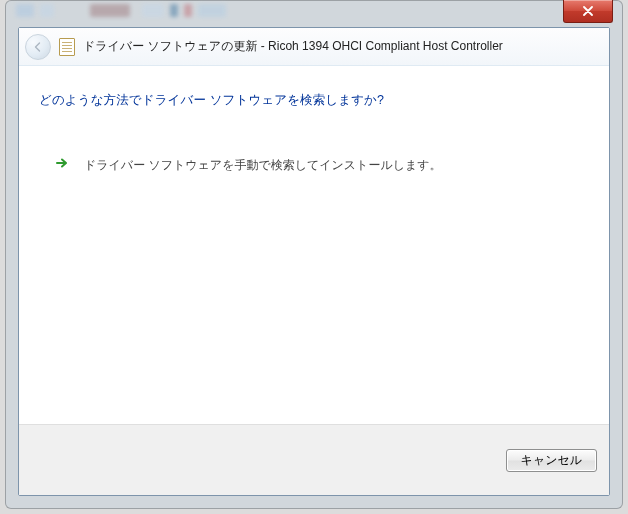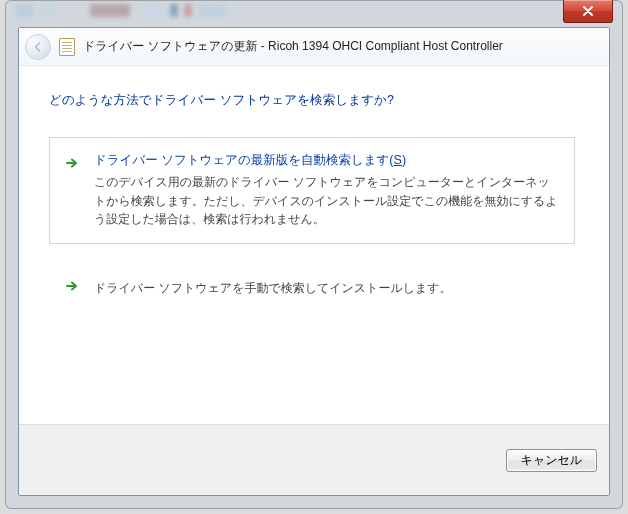--- a/index.html
+++ b/index.html
@@ -96,21 +96,21 @@
     box-shadow: 0 3px 0 #c9b176, 0 6px 0 #c9b176, 0 9px 0 #c9b176;
   }
   .hdr-title {
     font-size: 12px;
     color: #222;
     white-space: nowrap;
   }
 
   .wiz-body {
     flex:1;
-    padding: 26px 34px 0 30px;
+    padding: 26px 34px 0 20px;
     overflow:hidden;
   }
   .instruction {
     font-size: 12.5px;
     color: #003399;
     margin-bottom: 28px;
     letter-spacing: .01em;
   }
 
   .option {
@@ -193,31 +193,20 @@
       </div>
       <div class="hdr-icon">
         <div class="sheet"></div>
       </div>
       <div class="hdr-title">ドライバー ソフトウェアの更新 - Ricoh 1394 OHCI Compliant Host Controller</div>
     </div>
 
     <div class="wiz-body">
       <div class="instruction">どのような方法でドライバー ソフトウェアを検索しますか?</div>
 
-      <div class="option selected">
-        <div class="opt-arrow">
-          <svg viewBox="0 0 16 16">
-            <path d="M3 8 H11 M8 4.5 L12 8 L8 11.5" fill="none" stroke="#2e9a2e" stroke-width="2" stroke-linecap="round" stroke-linejoin="round"></path>
-          </svg>
-        </div>
-        <div class="opt-title">
-          <span>ドライバー ソフトウェアの最新版を自動検索します(</span><span class="accel">S</span><span>)</span>
-        </div>
-        <div class="opt-desc">このデバイス用の最新のドライバー ソフトウェアをコンピューターとインターネットから検索します。ただし、デバイスのインストール設定でこの機能を無効にするよう設定した場合は、検索は行われません。</div>
-      </div>
 
       <div class="option">
         <div class="opt-arrow">
           <svg viewBox="0 0 16 16">
             <path d="M3 8 H11 M8 4.5 L12 8 L8 11.5" fill="none" stroke="#2e9a2e" stroke-width="2" stroke-linecap="round" stroke-linejoin="round"></path>
           </svg>
         </div>
         <div class="opt-desc">ドライバー ソフトウェアを手動で検索してインストールします。</div>
       </div>
     </div>

